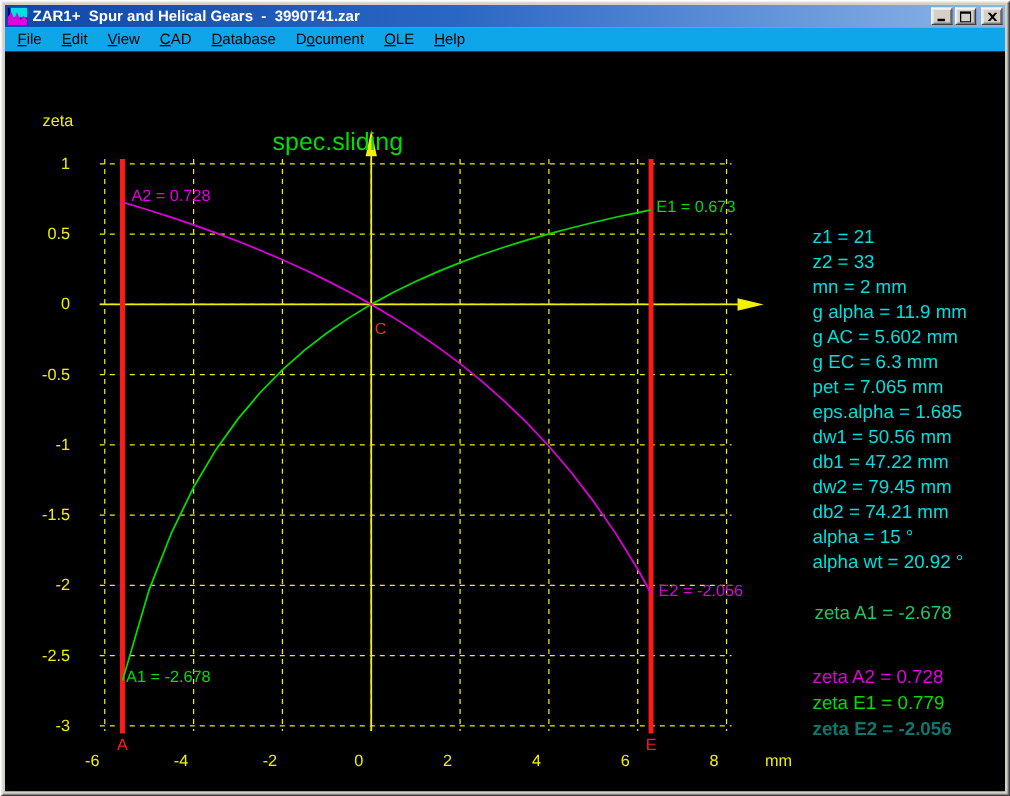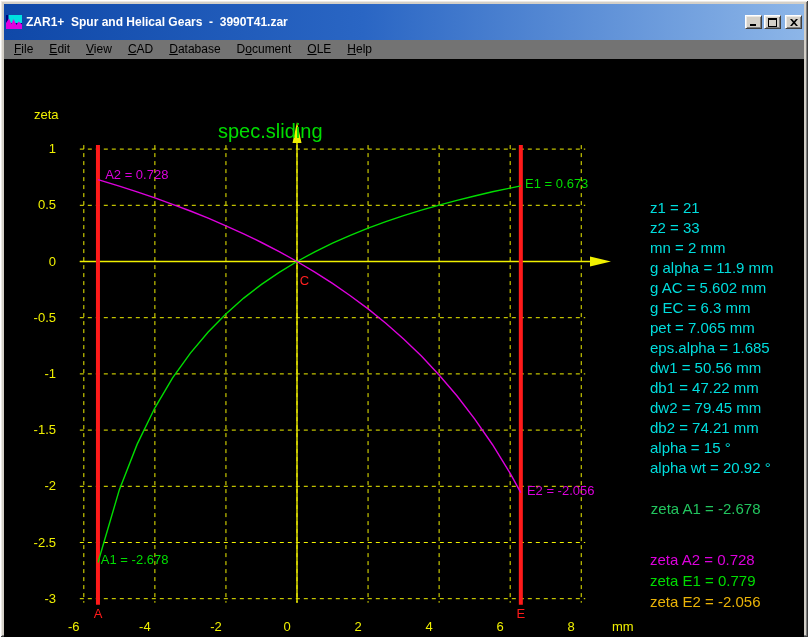--- a/index.html
+++ b/index.html
@@ -6,39 +6,39 @@
   *{box-sizing:border-box;}
   .window{
     width:808px;height:637px;position:relative;
     background:#d4d0c8;
     padding:4px;
     box-shadow: inset 1px 1px 0 #ffffff, inset -1px -1px 0 #404040,
                 inset 2px 2px 0 #ece9e4, inset -2px -2px 0 #808080;
     font-family:"Liberation Sans", sans-serif;
   }
   .titlebar{
-    height:36px;display:flex;align-items:center;
+    height:18px;display:flex;align-items:center;
     background:linear-gradient(90deg,#0f48a8 0%, #2a66c4 45%, #8db6e8 100%);
     padding:0 2px;
   }
   .app-icon{width:16px;height:14px;margin-right:4px;display:inline-flex;}
   .title-text{
     color:#ffffff;font-size:12px;font-weight:bold;white-space:pre;
     flex:1 1 auto;overflow:hidden;line-height:18px;
   }
   .winbtns{display:flex;align-items:center;}
   .winbtn{
     width:17px;height:14px;margin-left:2px;padding:0;
     background:#d4d0c8;border:1px solid;border-color:#ffffff #404040 #404040 #ffffff;
     box-shadow: inset 1px 1px 0 #ece9e4, inset -1px -1px 0 #808080;
     display:inline-flex;align-items:center;justify-content:center;cursor:default;
   }
   .winbtn.close{margin-left:4px;}
   .menubar{
-    height:19px;display:flex;align-items:flex-end;background:#737373;
+    height:19px;display:flex;align-items:flex-end;background:#0ea5e9;
     padding-left:2px;font-size:12px;color:#000;
   }
   .menu-item{padding:2px 8px 3px 8px;cursor:default;}
   .menu-item .u{text-decoration:underline;}
   .client{
     position:relative;width:800px;height:592px;background:#000000;overflow:hidden;
   }
   .client svg{position:absolute;left:0;top:0;}
   .results{
     position:absolute;left:646px;top:139px;
@@ -142,15 +142,15 @@
         <text x="608" y="572" fill="#f0f000" font-size="13">mm</text>
         <text x="30" y="60" fill="#f0f000" font-size="13">zeta</text>
         <text x="214" y="79" fill="#00dd00" font-size="20">spec.sliding</text>
         <text x="101.13799999999998" y="119.9984" fill="#dd00dd" font-size="13">A2 = 0.728</text>
         <text x="521.1025999999999" y="128.9904" fill="#00dd00" font-size="13">E1 = 0.673</text>
         <text x="96.87440000000001" y="504.9684" fill="#00dd00" font-size="13">A1 = -2.678</text>
         <text x="522.8791" y="435.9548" fill="#dd00dd" font-size="13">E2 = -2.056</text>
         <text x="295.8424" y="225.9916" fill="#ff2020" font-size="13">C</text>
       </svg>
     <div class="results" id="results" style="color: rgb(0, 221, 221);"><div>z1 = 21</div><div>z2 = 33</div><div>mn = 2 mm</div><div>g alpha = 11.9 mm</div><div>g AC = 5.602 mm</div><div>g EC = 6.3 mm</div><div>pet = 7.065 mm</div><div>eps.alpha = 1.685</div><div>dw1 = 50.56 mm</div><div>db1 = 47.22 mm</div><div>dw2 = 79.45 mm</div><div>db2 = 74.21 mm</div><div>alpha = 15 °</div><div>alpha wt = 20.92 °</div></div>
-    <div class="zeta-results" id="zresults"><div style="color: #22c55e; text-align: right;">zeta A1 = -2.678</div><div style="color: rgb(221, 0, 221); margin-top: 30px;">zeta A2 = 0.728</div><div style="color: rgb(0, 221, 0);">zeta E1 = 0.779</div><div style="color: #eab308;">zeta E2 = -2.056</div></div>
+    <div class="zeta-results" id="zresults"><div style="color: #22c55e; text-align: right;">zeta A1 = -2.678</div><div style="color: rgb(221, 0, 221); margin-top: 30px;">zeta A2 = 0.728</div><div style="color: rgb(0, 221, 0);">zeta E1 = 0.779</div><div style="color: #0f766e; font-weight: bold;">zeta E2 = -2.056</div></div>
   </div>
 </div>
 
 </body></html>

